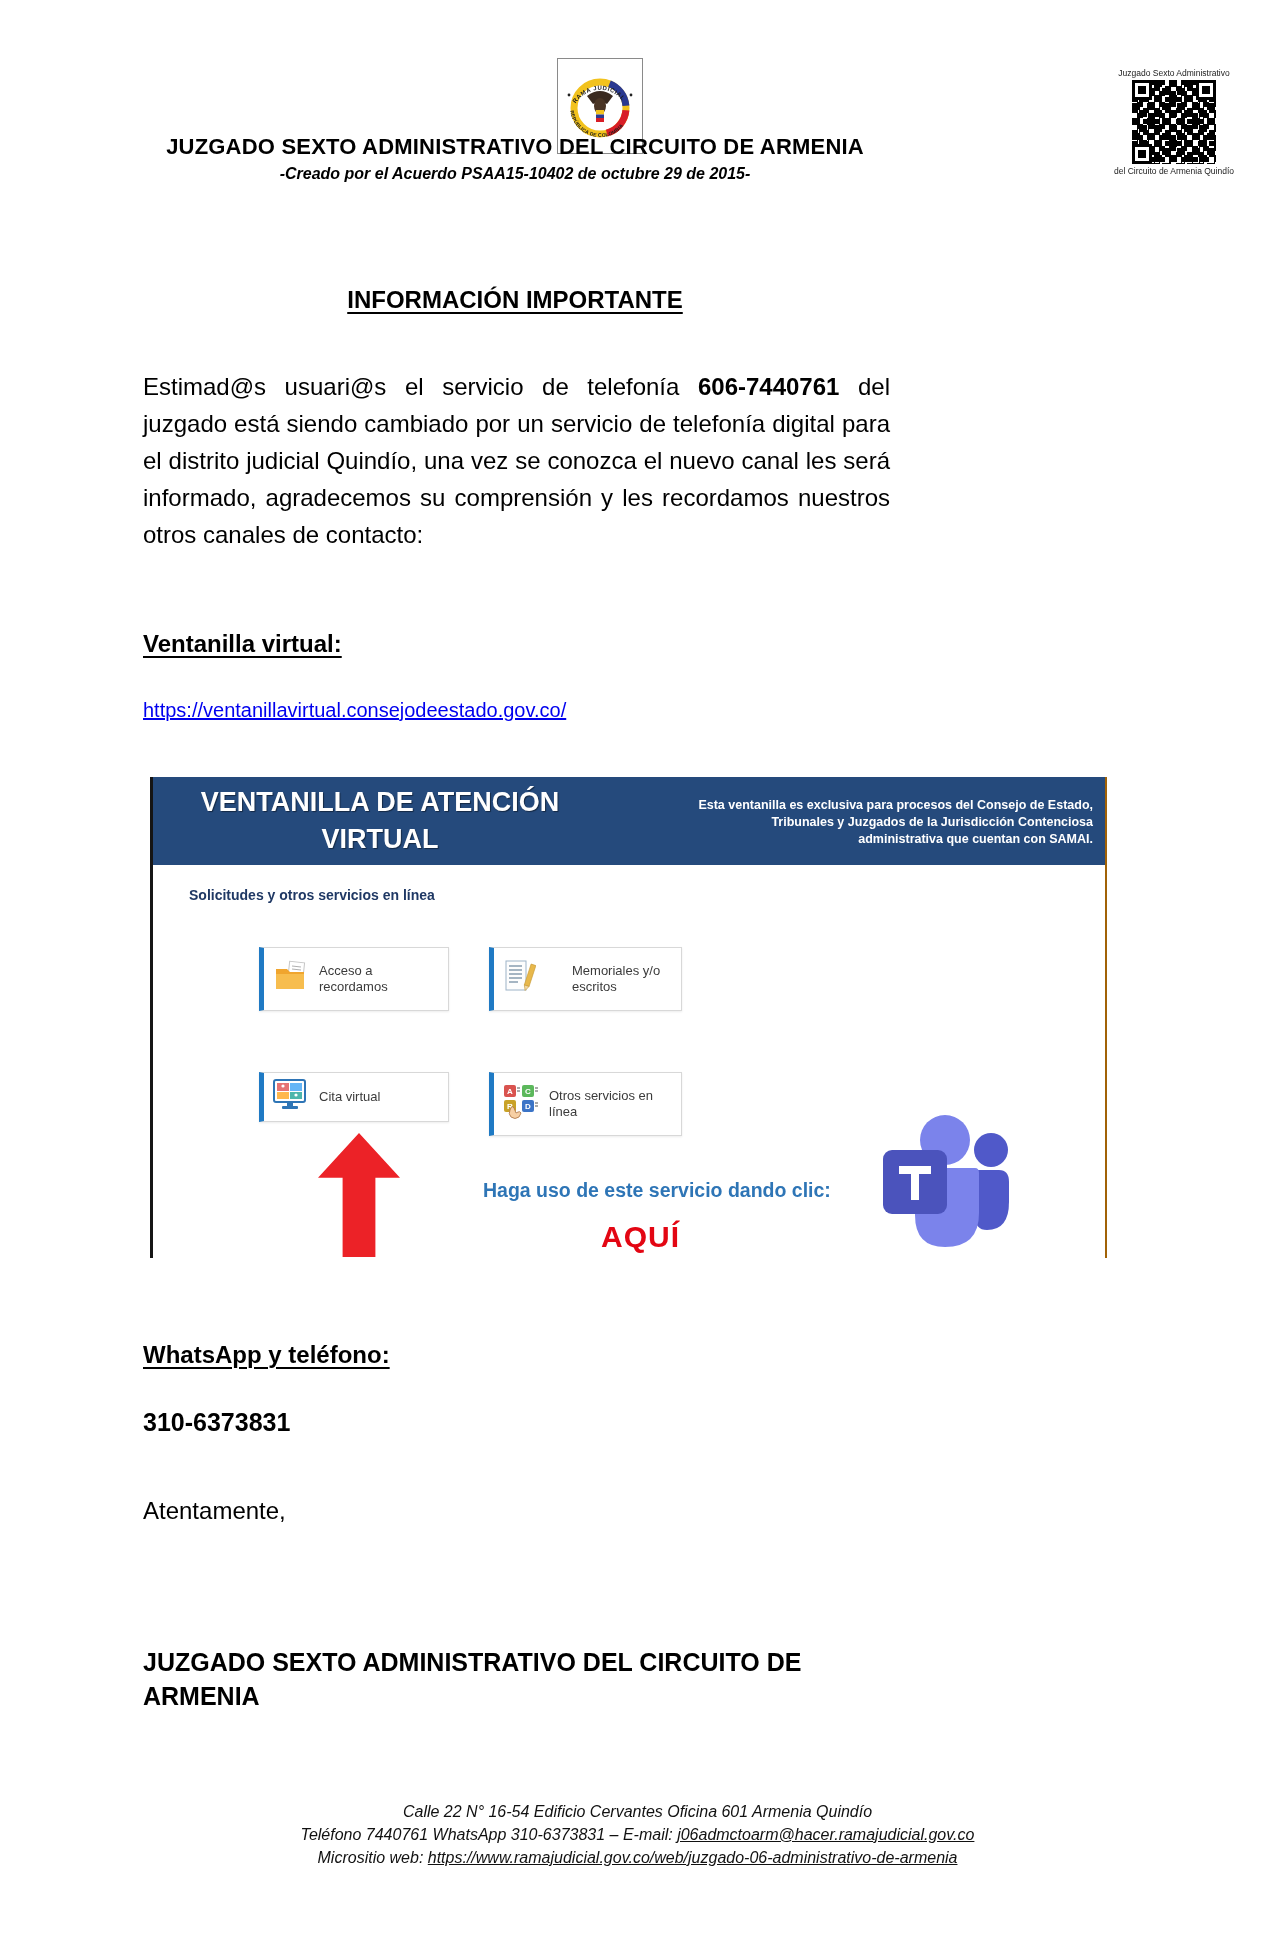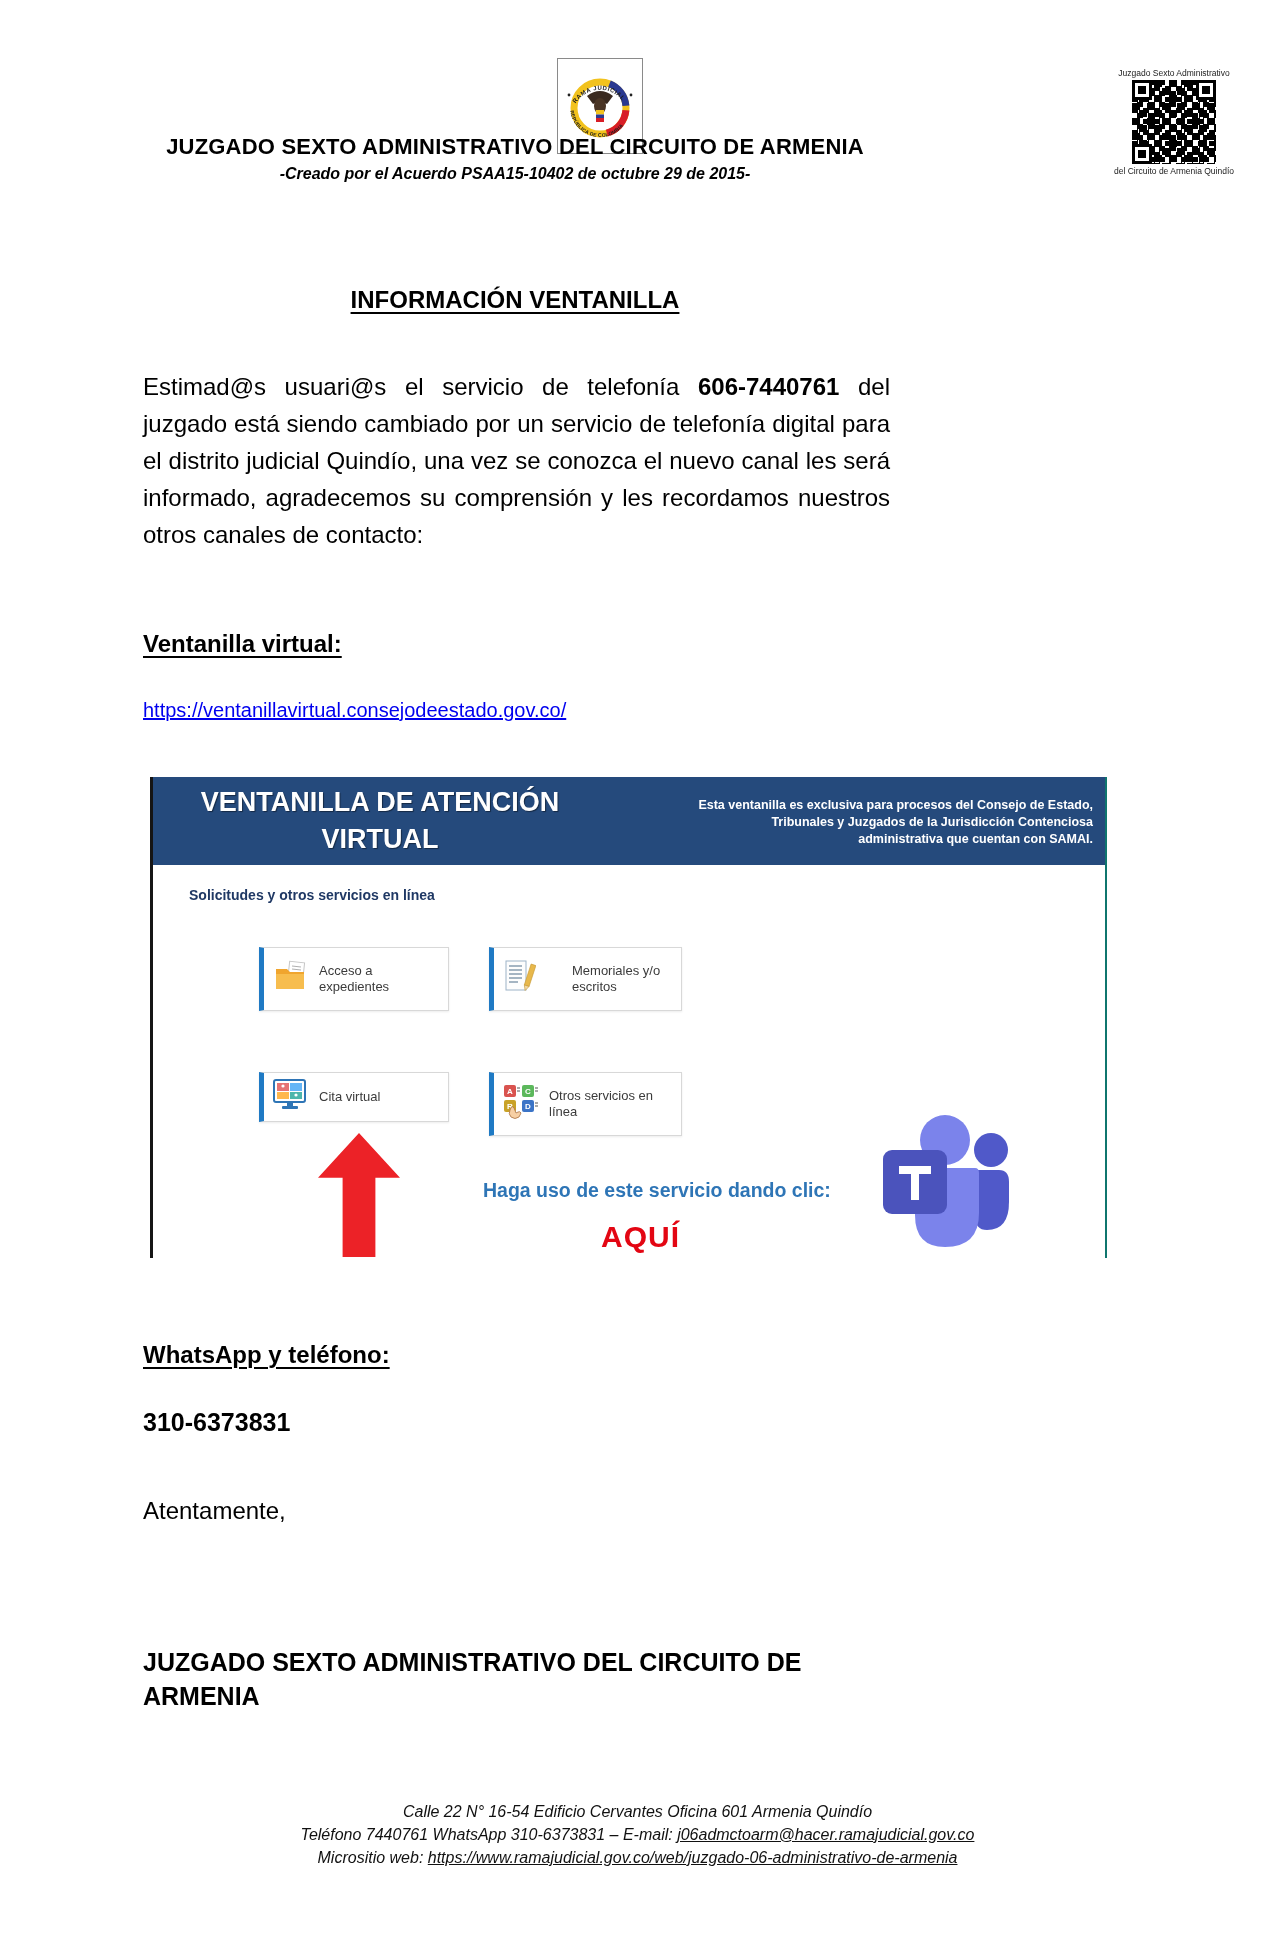--- a/index.html
+++ b/index.html
@@ -32,21 +32,21 @@
   .info-heading{left:140px;top:286px;width:750px;text-align:center;font-size:24px;font-weight:bold;}
   .und{text-decoration:underline;text-decoration-thickness:2px;text-underline-offset:4px;}
   .notice-body{left:143px;top:368px;width:747px;font-size:24px;line-height:37px;text-align:justify;}
   .b{font-weight:bold;}
 
   .vent-heading{left:143px;top:630px;font-size:24px;font-weight:bold;}
   .vent-link{left:143px;top:699px;font-size:20px;color:#0000ee;text-decoration:underline;cursor:pointer;}
 
   
   .portal{left:150px;top:777px;width:952px;height:481px;background:#fff;
-          border-left:3px solid #151515;border-right:2px solid #0f766e;}
+          border-left:3px solid #151515;border-right:2px solid #a16207;}
   .banner{position:absolute;left:0;top:0;right:0;height:88px;background:#254a7c;}
   .banner-title{position:absolute;left:12px;top:7px;width:430px;text-align:center;color:#fff;
     font-weight:bold;font-size:27px;line-height:37px;text-shadow:1px 1px 1px rgba(0,0,0,.45);}
   .banner-note{position:absolute;right:12px;top:20px;width:400px;color:#fff;font-weight:bold;
     font-size:12.5px;line-height:17px;text-align:right;}
   .services-label{position:absolute;left:36px;top:110px;font-size:14px;font-weight:bold;color:#1f3864;}
 
   .card{position:absolute;background:#fff;border:1px solid #d8d8d8;border-left:5px solid #1f7ac4;
     box-shadow:0 1px 2px rgba(0,0,0,.08);display:flex;align-items:center;gap:9px;padding:4px 8px;box-sizing:border-box;cursor:pointer;}
   .card-label{font-size:13px;color:#3b3b3b;line-height:16px;}
@@ -113,21 +113,21 @@
       <div class="finder f-tr"></div>
       <div class="finder f-bl"></div>
     </div>
     <div class="qr-caption">del Circuito de Armenia Quindío</div>
   </div>
 
   <div class="abs doc-title">JUZGADO SEXTO ADMINISTRATIVO DEL CIRCUITO DE ARMENIA</div>
   <div class="abs doc-subtitle">-Creado por el Acuerdo PSAA15-10402 de octubre 29 de 2015-</div>
 
   <div class="abs info-heading">
-    <span class="und">INFORMACIÓN VENTANILLA</span>
+    <span class="und">INFORMACIÓN IMPORTANTE</span>
   </div>
 
   <div class="abs notice-body"><span>Estimad@s usuari@s el servicio de telefonía </span><span class="b">606-7440761</span><span> del juzgado está siendo cambiado por un servicio de telefonía digital para el distrito judicial Quindío, una vez se conozca el nuevo canal les será informado, agradecemos su comprensión y les recordamos nuestros otros canales de contacto:</span></div>
 
   <div class="abs vent-heading">
     <span class="und">Ventanilla virtual:</span>
   </div>
   <div class="abs vent-link">https://ventanillavirtual.consejodeestado.gov.co/</div>
 
   <div class="abs portal">
@@ -145,21 +145,21 @@
     <div class="card card1">
       <span>
         <svg width="38" height="34" viewBox="0 0 38 34">
           <rect x="17" y="2" width="15" height="13" fill="#fff" stroke="#c6c6c6" transform="rotate(6 24 8)"></rect>
           <line x1="20" y1="6" x2="29" y2="7" stroke="#b0b0b0"></line>
           <line x1="20" y1="9" x2="29" y2="10" stroke="#b0b0b0"></line>
           <path d="M4 9 h11 l3 3 h14 v17 H4 Z" fill="#f0a52e"></path>
           <path d="M4 14 h28 v15 H4 Z" fill="#f7bd4e"></path>
         </svg>
       </span>
-      <span class="card-label">Acceso a expedientes</span>
+      <span class="card-label">Acceso a recordamos</span>
     </div>
 
     <div class="card card2">
       <span>
         <svg width="34" height="36" viewBox="0 0 34 36">
           <rect x="4" y="2" width="20" height="29" fill="#fdfdfd" stroke="#9db3c8"></rect>
           <g stroke="#8fa3b5" stroke-width="1.6">
             <line x1="7" y1="7" x2="20" y2="7"></line>
               <line x1="7" y1="11" x2="20" y2="11"></line>
             <line x1="7" y1="15" x2="20" y2="15"></line>

